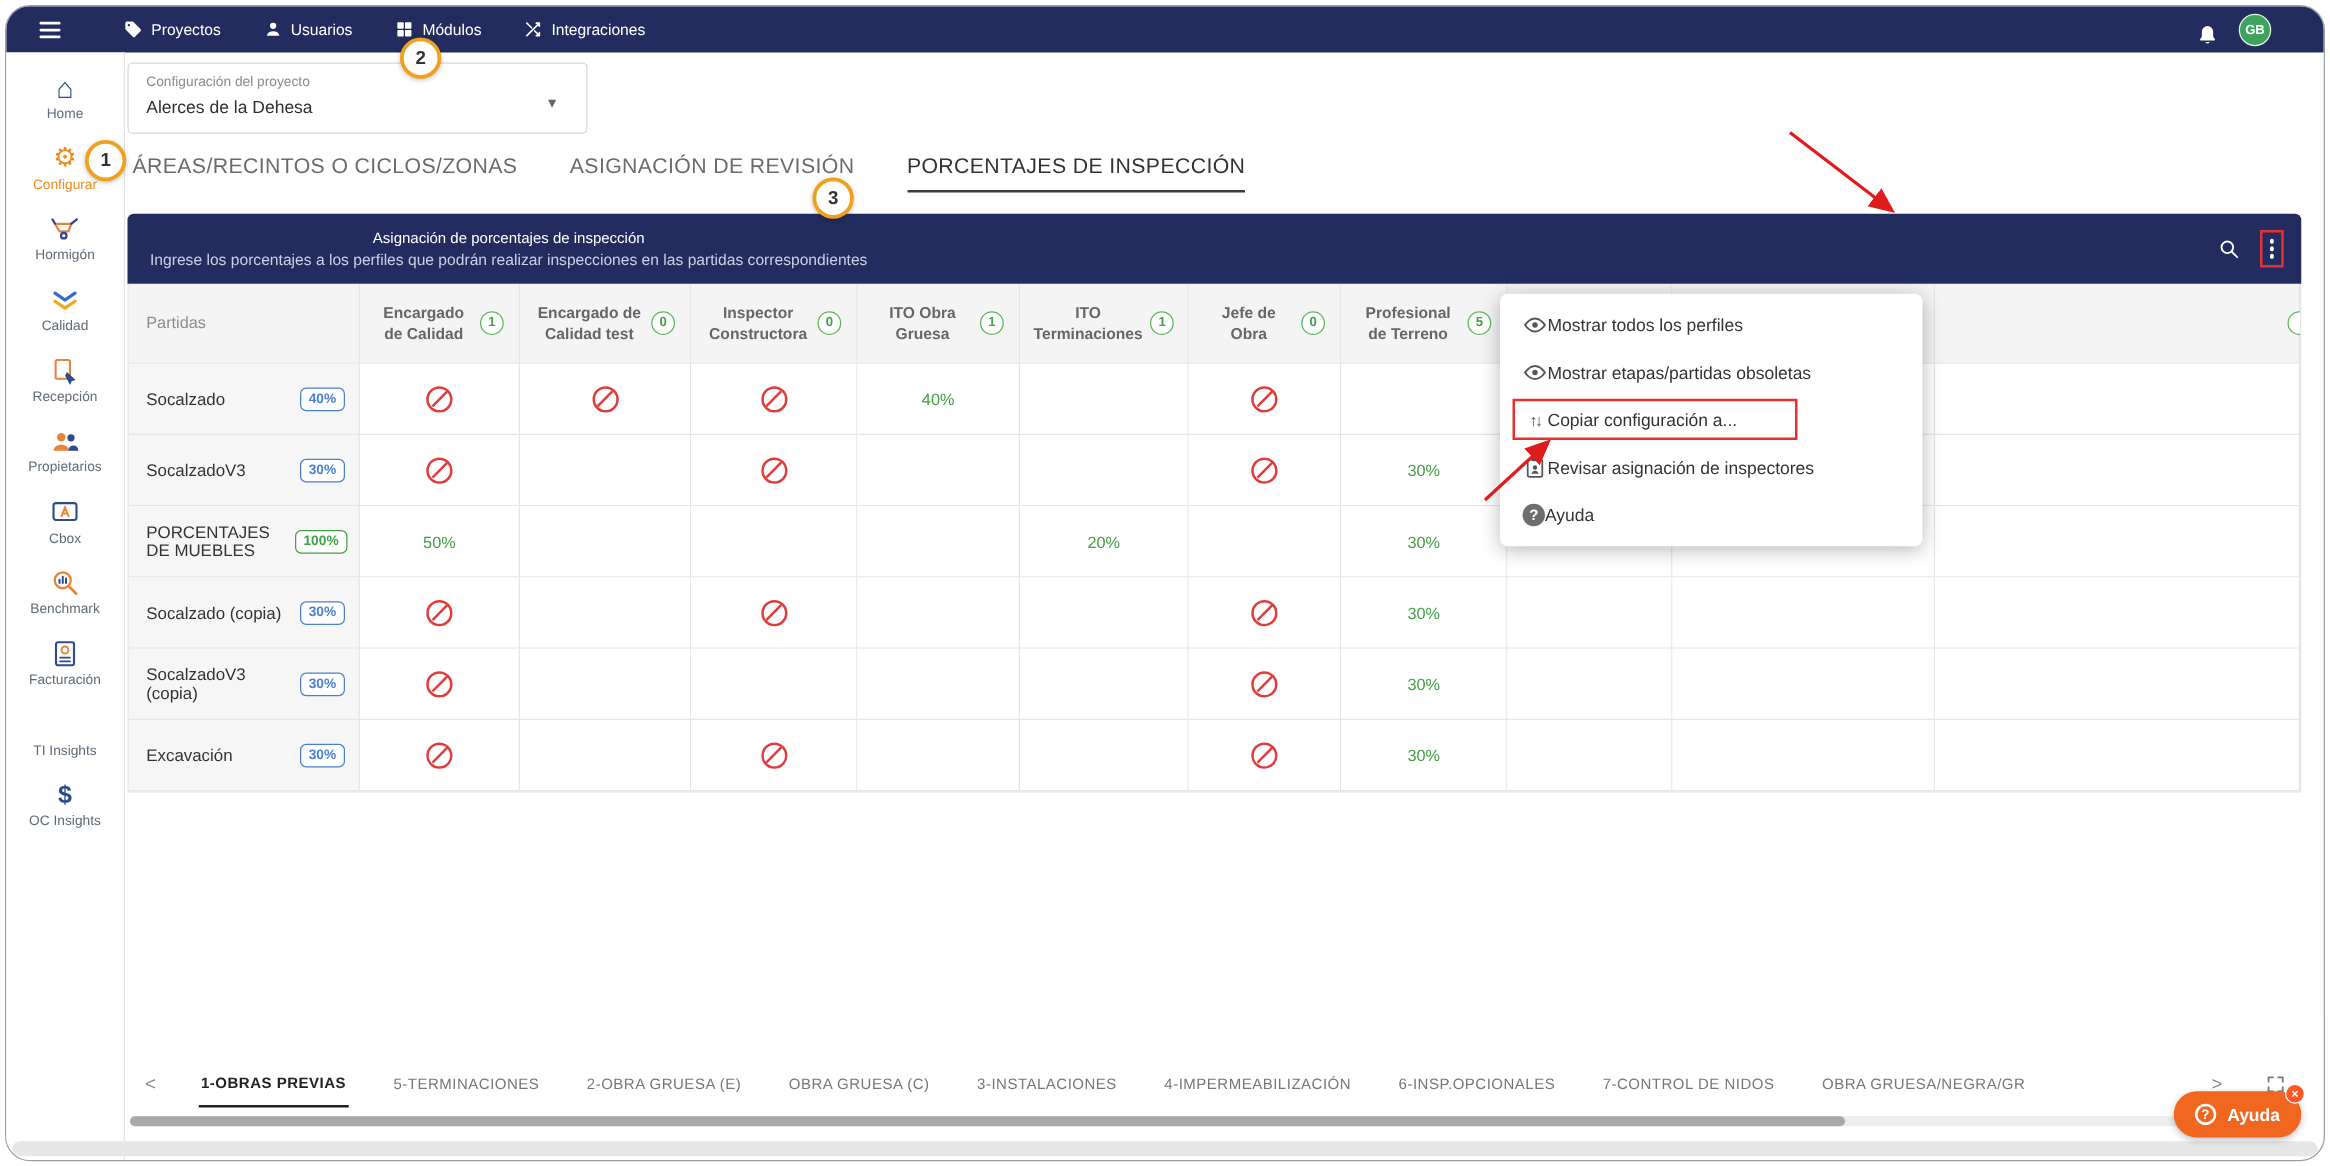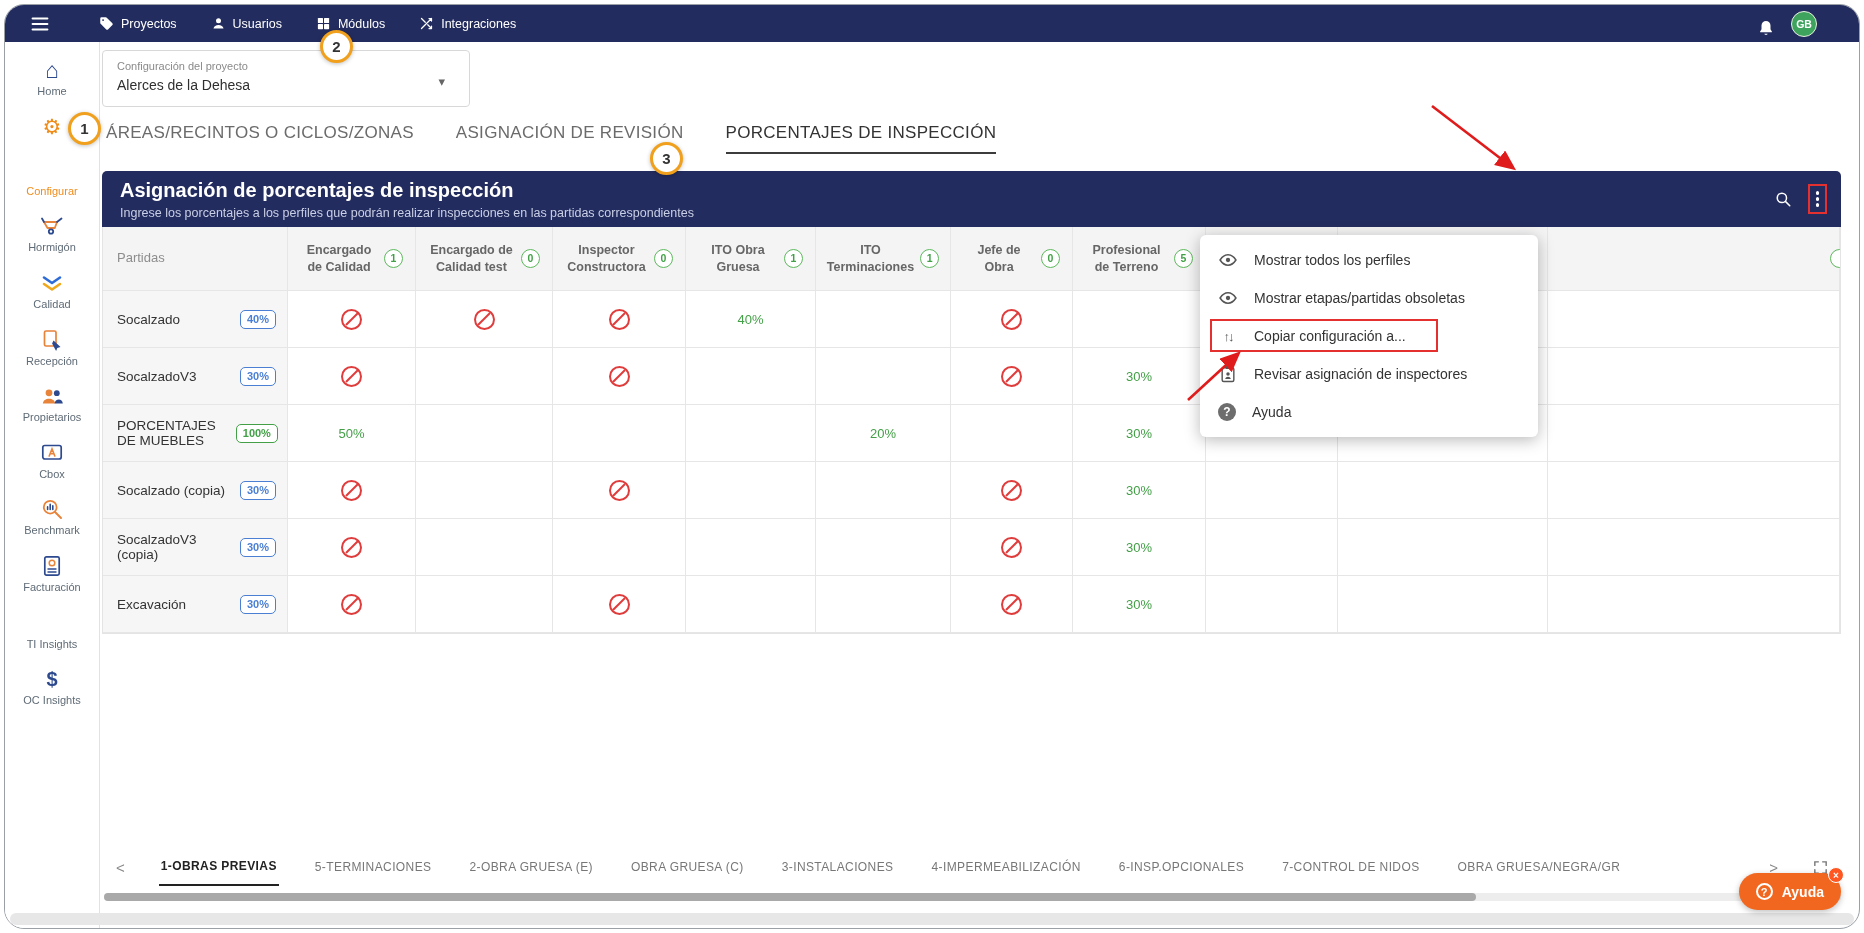--- a/index.html
+++ b/index.html
@@ -14,41 +14,41 @@
   .nav-item .icon { width:15px; height:15px; color:#fff; }
   .topbar-right { margin-left:auto; display:flex; align-items:flex-end; gap:16px; margin-right:26px; }
   .bell { width:18px; height:18px; color:#fff; }
   .avatar { width:26px; height:26px; border-radius:50%; background:#3da35d; color:#fff; font-size:10.5px; font-weight:bold; display:flex; align-items:center; justify-content:center; border:1.5px solid #e8f2e0; }
 
   
   .sidebar { position:absolute; left:0; top:37px; width:95px; bottom:0; border-right:1px solid #e2e2e2; background:#fff; display:flex; flex-direction:column; align-items:stretch; padding-top:10px; gap:5px; }
   .side-item { display:flex; flex-direction:column; align-items:center; gap:3px; padding:6px 2px; cursor:pointer; }
   .side-item .icon { width:24px; height:24px; display:inline-flex; align-items:center; justify-content:center; }
   .side-label { font-size:11px; color:#5f6b76; text-align:center; line-height:1.15; }
-  .side-item.active .side-label { color:#ef8c1a;margin-top:43px; }
+  .side-item.active .side-label { color:#ef8c1a; }
   [data-name="home-icon"] { font-size:23px; color:#2e4a8f; line-height:1; }
   [data-name="gear-icon"] { font-size:21px; color:#ef8c1a; line-height:1; }
   [data-name="code-icon"] { font-size:13px; font-weight:bold; color:#2e4a8f; letter-spacing:-1px; }
   [data-name="dollar-icon"] { font-size:20px; font-weight:bold; color:#2e4a8f; }
 
   
   .content { position:absolute; left:95px; top:37px; right:0; bottom:0; }
   .project-select { position:relative; margin:8px 0 0 2px; width:368px; height:57px; border:1px solid #d8d8d8; border-radius:4px; padding:9px 14px; cursor:pointer; background:#fff; }
   .ps-label { font-size:11px; color:#8a8a8a; }
   .ps-value { font-size:14px; color:#2f2f2f; margin-top:5px; }
   .ps-caret { position:absolute; right:24px; top:23px; color:#666; font-size:13px; }
 
   .tabs { display:flex; gap:42px; margin:16px 0 0 6px; }
   .tab { font-size:17px; color:#6b6b6b; letter-spacing:.3px; padding-bottom:9px; cursor:pointer; white-space:nowrap; }
   .tab.active { color:#333; border-bottom:2px solid #3c3c3c; }
 
   
   .panel { position:relative; margin:17px 18px 0 2px; }
   .panel-head { position:relative; height:56px; background:#232c5e; border-radius:5px 5px 0 0; display:flex; align-items:center; padding:0 18px; color:#fff; }
-  .panel-title { font-size:20px; font-weight:bold; }
+  .panel-title { font-size:12px; font-weight:normal;text-align:center; }
   .panel-sub { font-size:12.5px; color:#c9cfe6; margin-top:4px; }
   .panel-head .icon-btn { width:18px; height:18px; color:#fff; cursor:pointer; }
   .kebab-wrap { position:relative; margin-left:20px; padding:2px 4px; cursor:pointer; }
   .kebab { display:flex; flex-direction:column; gap:2.5px; align-items:center; }
   .kebab i { width:3.5px; height:3.5px; border-radius:50%; background:#fff; display:block; }
   .annot-box { position:absolute; border:2px solid #e53030; pointer-events:none; z-index:40; }
   .kebab-box { inset:-5px -4px; }
 
   .table-wrap { border:1px solid #e4e4e4; border-top:none; overflow:hidden; background:#fff; }
   .grid { display:grid; grid-template-columns:185px 128px 137px 133px 130px 135px 122px 133px 132px 210px minmax(0,1fr); }
@@ -63,21 +63,21 @@
   .partida-cell { justify-content:space-between; padding:0 11px 0 14px; background:#f6f6f6; font-size:13.5px; color:#333; }
   .chip { border:1.5px solid; border-radius:5px; font-size:11px; font-weight:bold; padding:2.5px 6px; background:#fff; cursor:pointer; white-space:nowrap; }
   .chip.blue { color:#4a7fd4; border-color:#4a7fd4; }
   .chip.green { color:#43a047; border-color:#43a047;margin-left:20px; }
   .pct { color:#43a047; font-size:13px; }
   .no-sign { position:relative; width:21px; height:21px; border:2px solid #e03c3c; border-radius:50%; display:inline-block; }
   .no-sign::after { content:""; position:absolute; left:50%; top:50%; width:2px; height:17px; background:#e03c3c; transform:translate(-50%,-50%) rotate(45deg); }
 
   
   .menu { position:absolute; left:1100px; top:193px; width:338px; background:#fff; border-radius:6px; box-shadow:0 3px 16px rgba(0,0,0,.28); padding:6px 0; z-index:30; }
-  .menu-item { position:relative; display:flex; align-items:center; gap:16px; height:38px; padding:0 18px; font-size:14px; color:#333; cursor:pointer; }
+  .menu-item { position:relative; display:flex; align-items:center; height:38px; padding:0 18px; font-size:14px; color:#333; cursor:pointer; }
   .menu-item .icon { width:20px; height:20px; color:#555; display:inline-flex; align-items:center; justify-content:center; flex:none; }
   [data-name="swap-vertical-icon"] { font-size:13px; letter-spacing:-2px; color:#555; font-weight:bold; }
   [data-name="help-icon"] { width:18px !important; height:18px !important; border-radius:50%; background:#6d6d6d; color:#fff !important; font-size:12px; font-weight:bold; }
   .menu-redbox { left:10px; top:2px; width:228px; height:33px; }
 
   
   .stage-bar { position:absolute; left:4px; right:18px; top:804px; height:42px; display:flex; align-items:center; gap:34px; padding:0 12px; }
   .chev { color:#888; font-size:15px; cursor:pointer; }
   .stage-tab { font-size:12px; letter-spacing:.4px; color:#777; white-space:nowrap; padding:11px 2px; cursor:pointer; }
   .stage-tab.active { color:#222; border-bottom:2.5px solid #222; font-weight:bold; }

